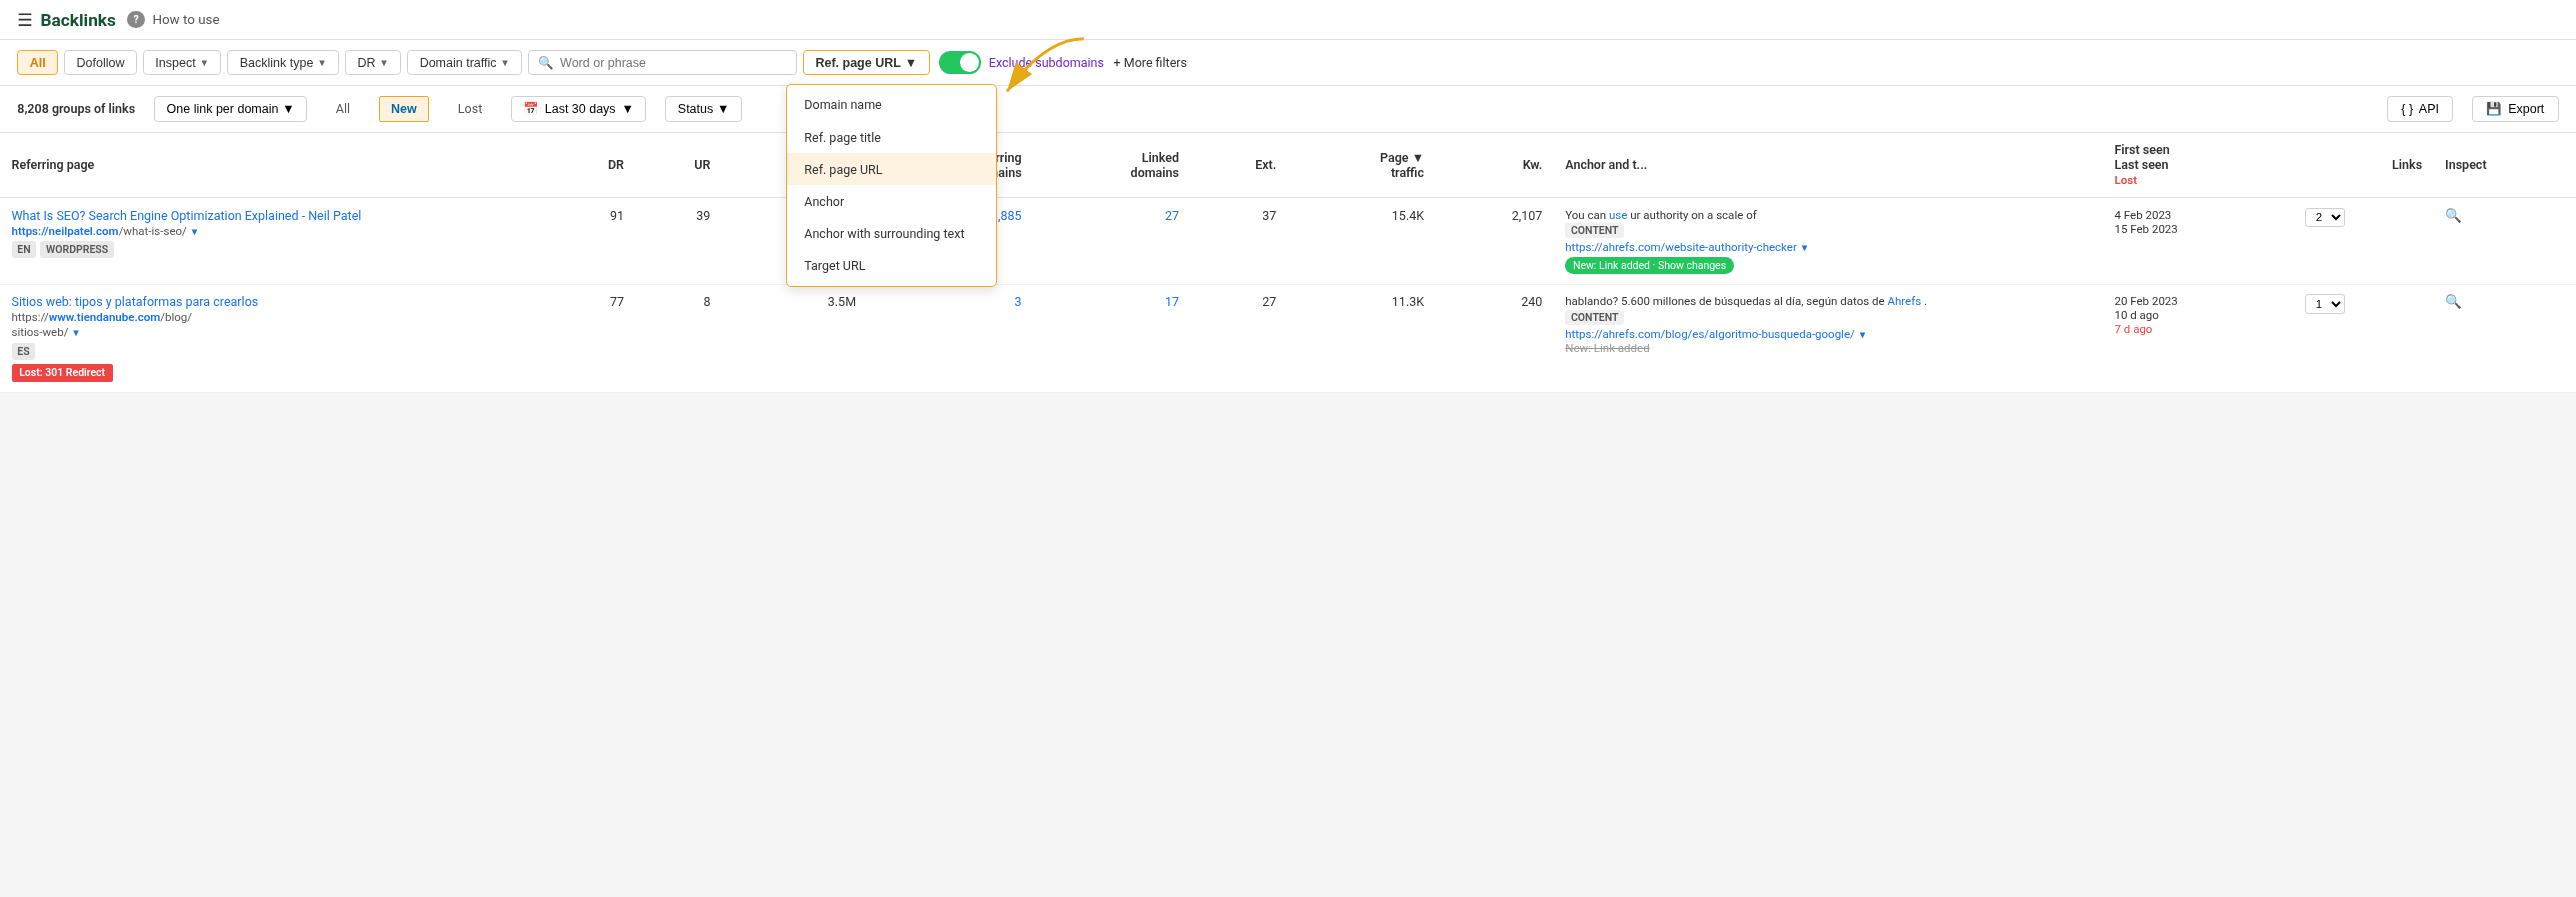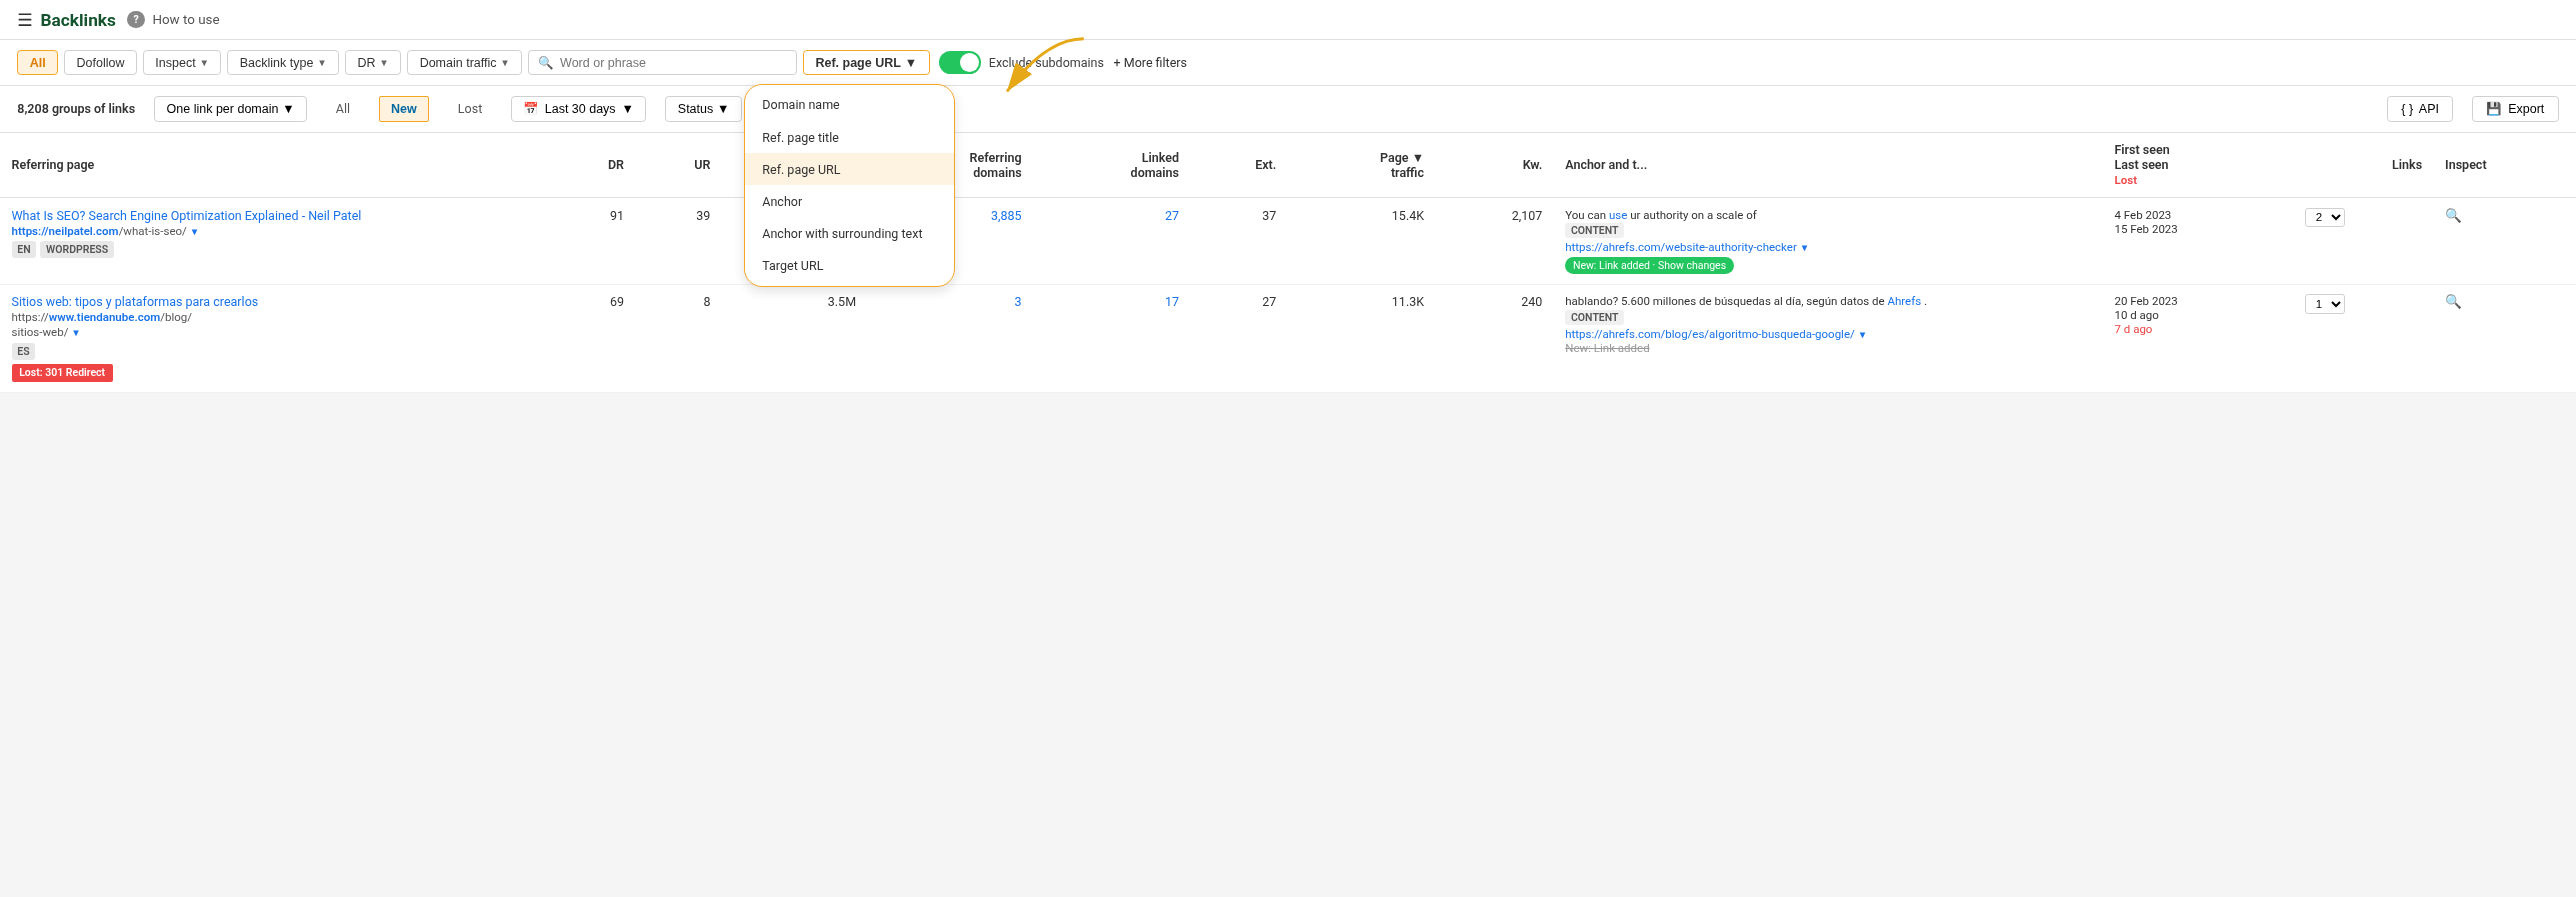--- a/index.html
+++ b/index.html
@@ -40,27 +40,27 @@
       position: relative;
     }
     .toggle-wrap { display: flex; align-items: center; gap: 7.7px; margin-left: 3.8px; }
     .toggle {
       width: 42px; height: 23px; background: #22c55e; border-radius: 11.5px; position: relative; cursor: pointer;
     }
     .toggle::after {
       content: ''; position: absolute; top: 1.9px; right: 1.9px; width: 19px; height: 19px;
       background: #fff; border-radius: 50%;
     }
-    .exclude-label { font-size: 12.5px; color: #404040; white-space: nowrap; }
+    .exclude-label { font-size: 12.5px; color: #6d28d9; white-space: nowrap; }
     .more-filters { color: #333; font-size: 12.5px; cursor: pointer; white-space: nowrap; margin-left: 3.8px; }
 
     
     .dropdown-overlay {
-      position: absolute; top: 84px; left: 744px; background: #fff;
-      border: 1.9px solid #f5a623; border-radius: 18px; z-index: 100; min-width: 211px; padding: 3.8px 0;
+      position: absolute; top: 84px; left: 786px; background: #fff;
+      border: 1.9px solid #f5a623; border-radius: 5px; z-index: 100; min-width: 211px; padding: 3.8px 0;
       box-shadow: 0 3.8px 11.5px rgba(0,0,0,0.12);
     }
     .dropdown-item {
       padding: 8.6px 17.3px; cursor: pointer; font-size: 12.5px; color: #333;
     }
     .dropdown-item.selected { background: #fef3e0; color: #333; }
 
     
     .arrow-container {
       position: absolute; top: 29px; left: 911px; pointer-events: none;
@@ -312,21 +312,21 @@
           <a href="#" class="page-link">Sitios web: tipos y plataformas para crearlos</a><br>
           <span class="page-url">
             https://<span class="page-domain">www.tiendanube.com</span>/blog/<br>sitios-web/
           </span>
           <span class="chevron-down">▼</span>
           <div class="tags">
             <span class="tag">ES</span>
           </div>
           <span class="lost-badge">Lost: 301 Redirect</span>
         </td>
-        <td class="num-cell">69</td>
+        <td class="num-cell">77</td>
         <td class="num-cell">8</td>
         <td class="num-cell">3.5M</td>
         <td class="num-cell blue-num">3</td>
         <td class="num-cell blue-num">17</td>
         <td class="num-cell">27</td>
         <td class="num-cell">11.3K</td>
         <td class="num-cell">240</td>
         <td class="anchor-cell">
           hablando? 5.600 millones de búsquedas al día, según datos de <a href="#" class="anchor-link">Ahrefs</a> .<br>
           <span class="content-badge">CONTENT</span><br>

